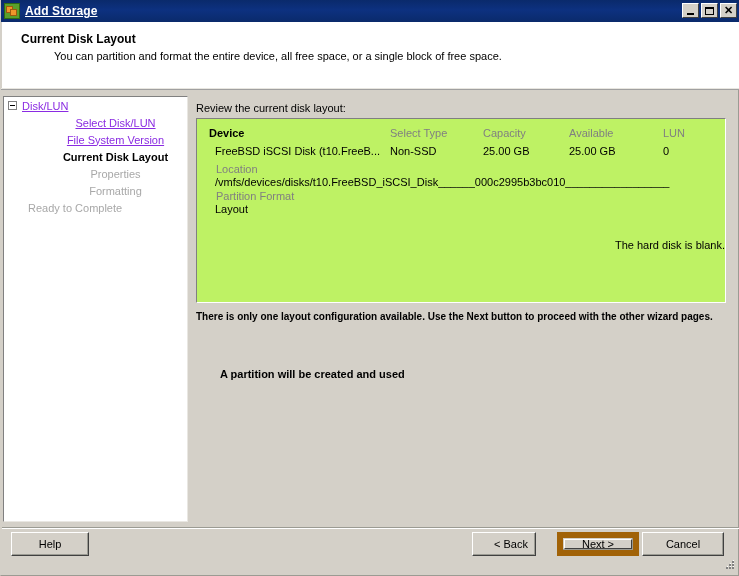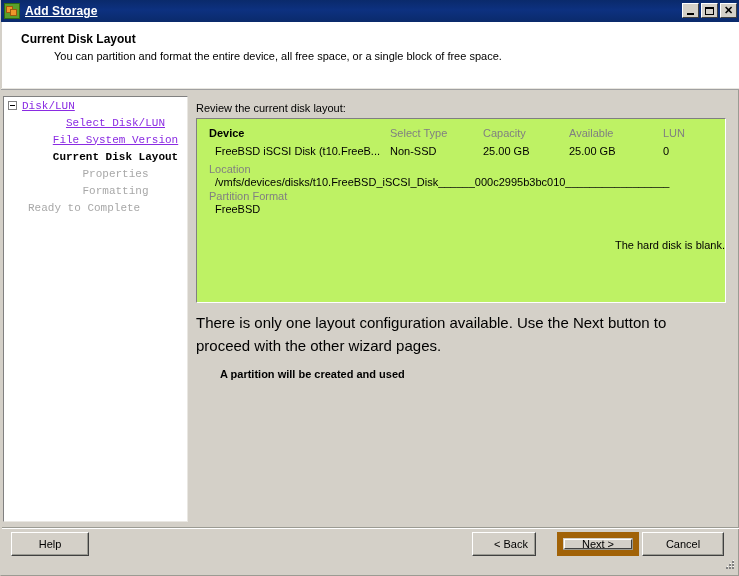--- a/index.html
+++ b/index.html
@@ -135,21 +135,20 @@
     top: 96px;
     width: 185px;
     height: 426px;
     background: #ffffff;
     box-sizing: border-box;
     border-top: 1px solid #808080;
     border-left: 1px solid #808080;
     border-right: 1px solid #e9e7e2;
     border-bottom: 1px solid #e9e7e2;
     overflow: hidden;
-    font-family: Liberation Mono, monospace;
   }
   .tree-row {
     display: flex;
     align-items: center;
     height: 17px;
     padding-left: 4px;
     white-space: nowrap;
   }
   .expander {
     width: 9px;
@@ -234,43 +233,44 @@
   .col-capacity { left: 286px; }
   .col-avail    { left: 372px; }
   .col-lun      { left: 466px; }
 
   .row-values .col { color: #000; }
   .col-device-val { left: 18px; }
 
   .section-label {
     font-size: 11px;
     color: #808080;
-    padding-left: 12px;
+    padding-left: 19px;
   }
   .section-value {
     font-size: 11px;
     color: #000;
     padding-left: 18px;
     white-space: nowrap;
   }
   #blank-msg {
     text-align: right;
     font-size: 11px;
     color: #000;
     margin-top: 24px;
   }
 
   #hint-text {
     position: absolute;
     left: 0;
     top: 215px;
     width: 520px;
-    font-size: 15px;
-    color: #000;
-    line-height: 23px;
+    font-size: 10px;
+    color: #000;
+    line-height: 12px;
+    font-weight: bold;
   }
   #partition-note {
     position: absolute;
     left: 24px;
     top: 272px;
     font-size: 11px;
     font-weight: bold;
     color: #000;
   }
 
@@ -415,21 +415,21 @@
         <span class="col col-drive">Non-SSD</span>
         <span class="col col-capacity">25.00 GB</span>
         <span class="col col-avail">25.00 GB</span>
         <span class="col col-lun">0</span>
       </div>
 
       <div class="section-label" style="margin-top:1px;">Location</div>
       <div class="section-value" style="margin-top:1px;">/vmfs/devices/disks/t10.FreeBSD_iSCSI_Disk______000c2995b3bc010_________________</div>
 
       <div class="section-label" style="margin-top:2px;">Partition Format</div>
-      <div class="section-value" style="margin-top:1px;">FreeBSD</div>
+      <div class="section-value" style="margin-top:1px;">Layout</div>
 
       <div id="blank-msg">The hard disk is blank.</div>
 
     </div>
 
     <div id="hint-text">There is only one layout configuration available. Use the Next button to proceed with the other wizard pages.</div>
     <div id="partition-note">A partition will be created and used</div>
 
   </div>
 

